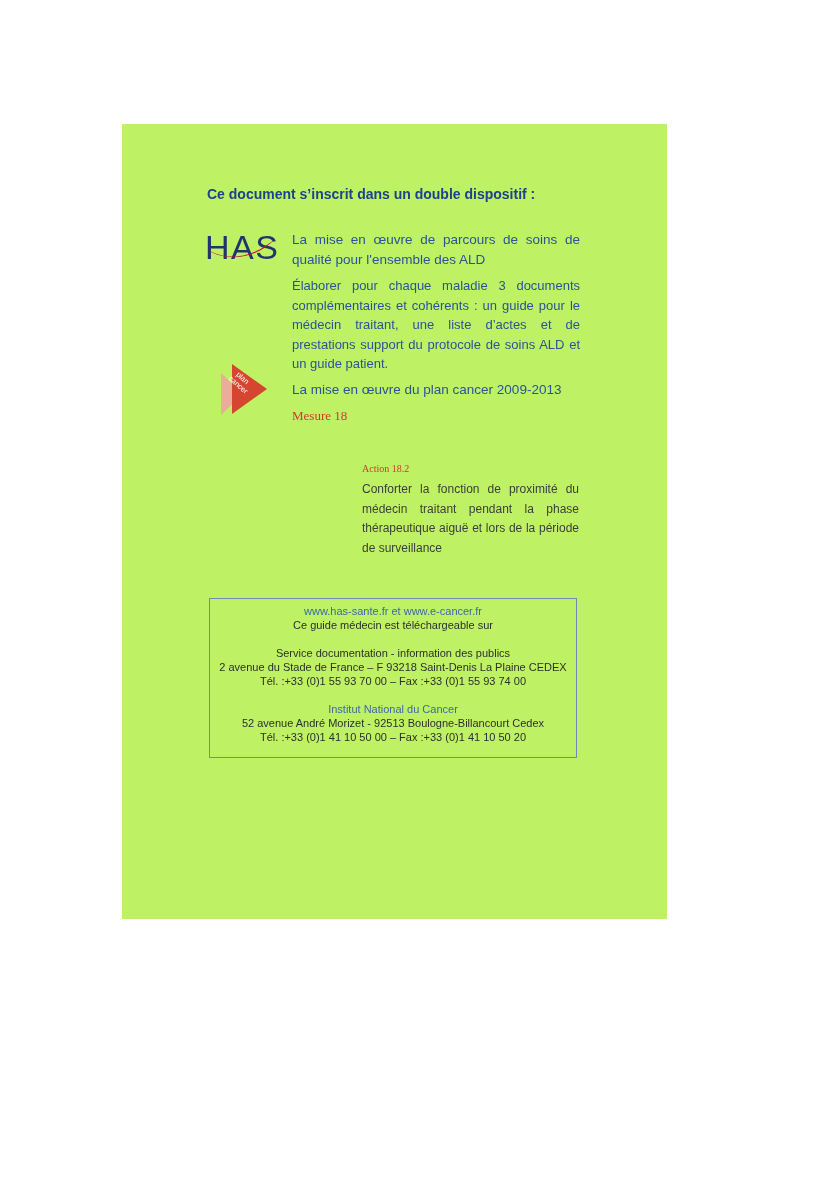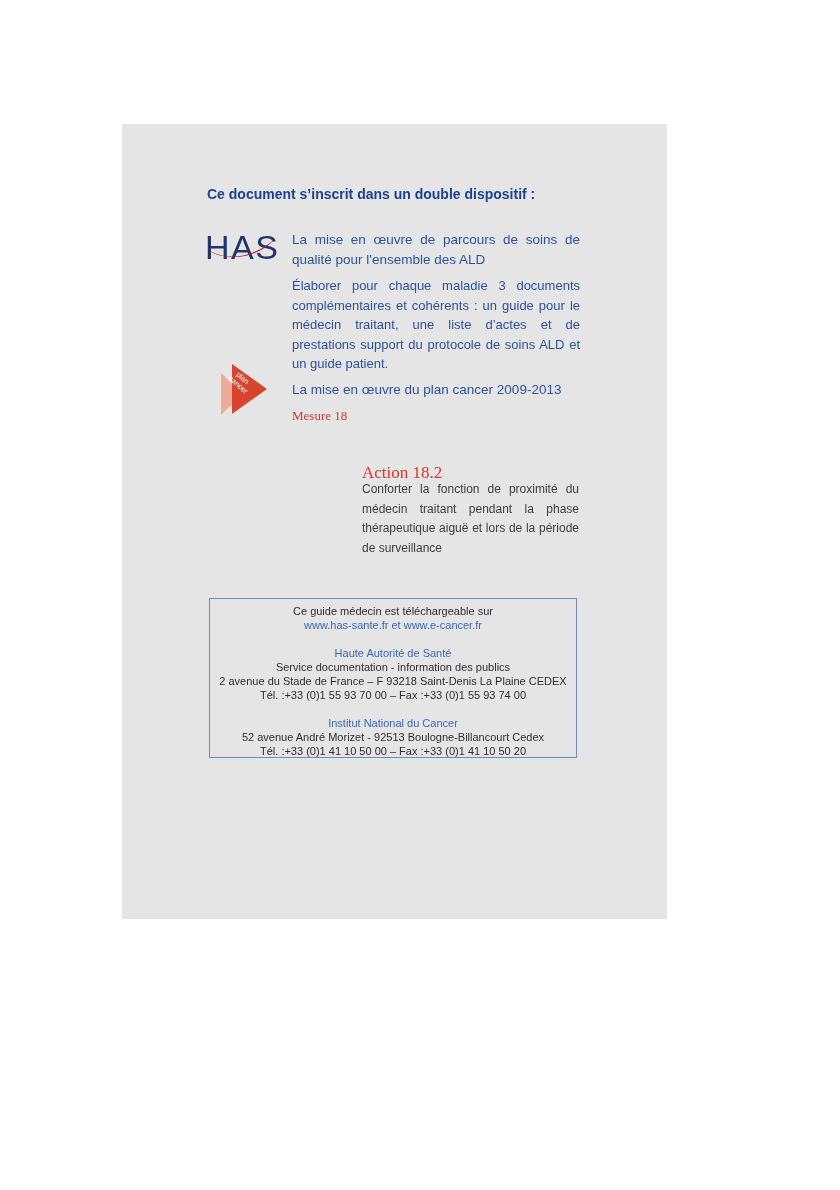--- a/index.html
+++ b/index.html
@@ -10,21 +10,21 @@
     background: #ffffff;
     font-family: "Liberation Sans", sans-serif;
     -webkit-font-smoothing: antialiased;
   }
   .doc-page {
     position: absolute;
     left: 122px;
     top: 124px;
     width: 545px;
     height: 795px;
-    background: #e5e5e5;
+    background: #bef264;
   }
   .abs { position: absolute; }
 
   .heading {
     left: 85px; top: 62px;
     font-size: 14px;
     font-weight: bold;
     color: var(--heading-blue);
     white-space: nowrap;
   }
@@ -60,21 +60,21 @@
     font-size: 13px;
   }
   .mesure-body {
     top: 301px;
     font-size: 13px;
     line-height: 19.5px;
     text-align: justify;
   }
   .action-label {
     left: 240px; top: 339px;
-    font-size: 17px;
+    font-size: 10px;
   }
   .action-body {
     left: 240px; top: 356px; width: 217px;
     font-size: 12px;
     line-height: 19.5px;
     text-align: justify;
   }
 
   .info-box {
     left: 87px; top: 474px;
@@ -121,25 +121,24 @@
 
   <div class="abs col mesure-label red-text">Mesure 18</div>
 
 
   <div class="abs action-label red-text">Action 18.2</div>
 
   <div class="abs action-body dark-text">Conforter la fonction de proximité du médecin traitant pendant la phase thérapeutique aiguë et lors de la période de surveillance</div>
 
   <div class="abs info-box">
     <div class="group">
+      <p class="line box-link">www.has-sante.fr et www.e-cancer.fr</p>
       <p class="line">Ce guide médecin est téléchargeable sur</p>
-      <p class="line box-link">www.has-sante.fr et www.e-cancer.fr</p>
     </div>
     <div class="group">
-      <p class="line org-name">Haute Autorité de Santé</p>
       <p class="line">Service documentation - information des publics</p>
       <p class="line">2 avenue du Stade de France – F 93218 Saint-Denis La Plaine CEDEX</p>
       <p class="line">Tél. :+33 (0)1 55 93 70 00 – Fax :+33 (0)1 55 93 74 00</p>
     </div>
     <div class="group">
       <p class="line org-name">Institut National du Cancer</p>
       <p class="line">52 avenue André Morizet - 92513 Boulogne-Billancourt Cedex</p>
       <p class="line">Tél. :+33 (0)1 41 10 50 00 – Fax :+33 (0)1 41 10 50 20</p>
     </div>
   </div>

